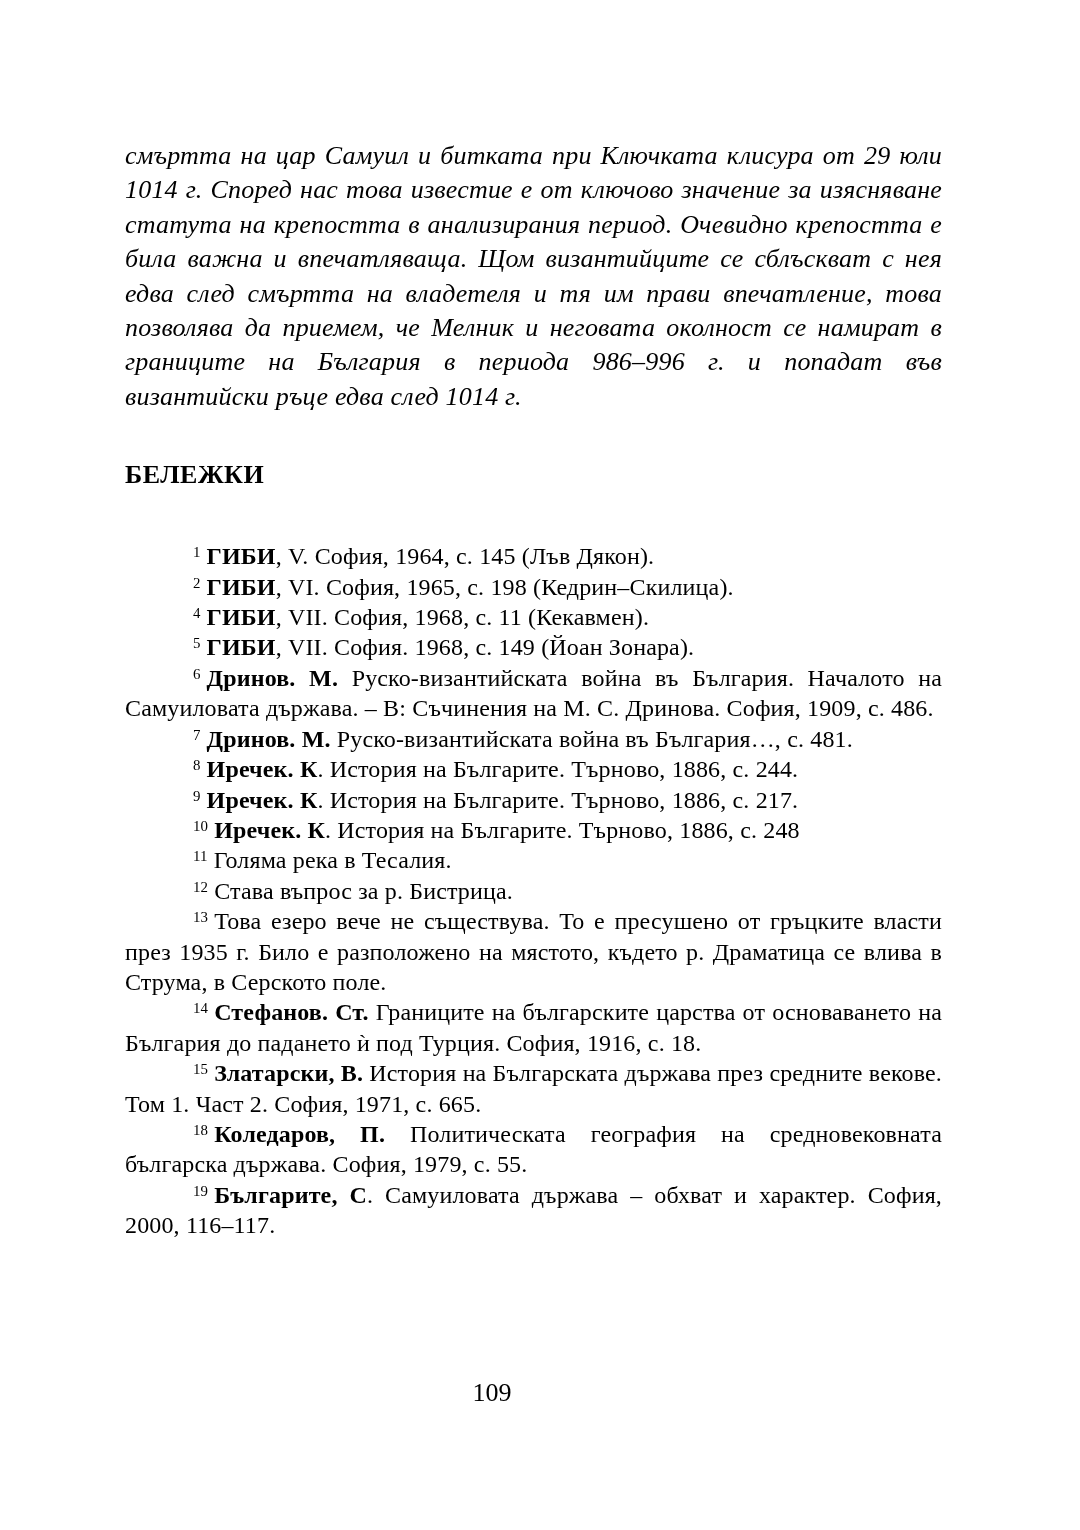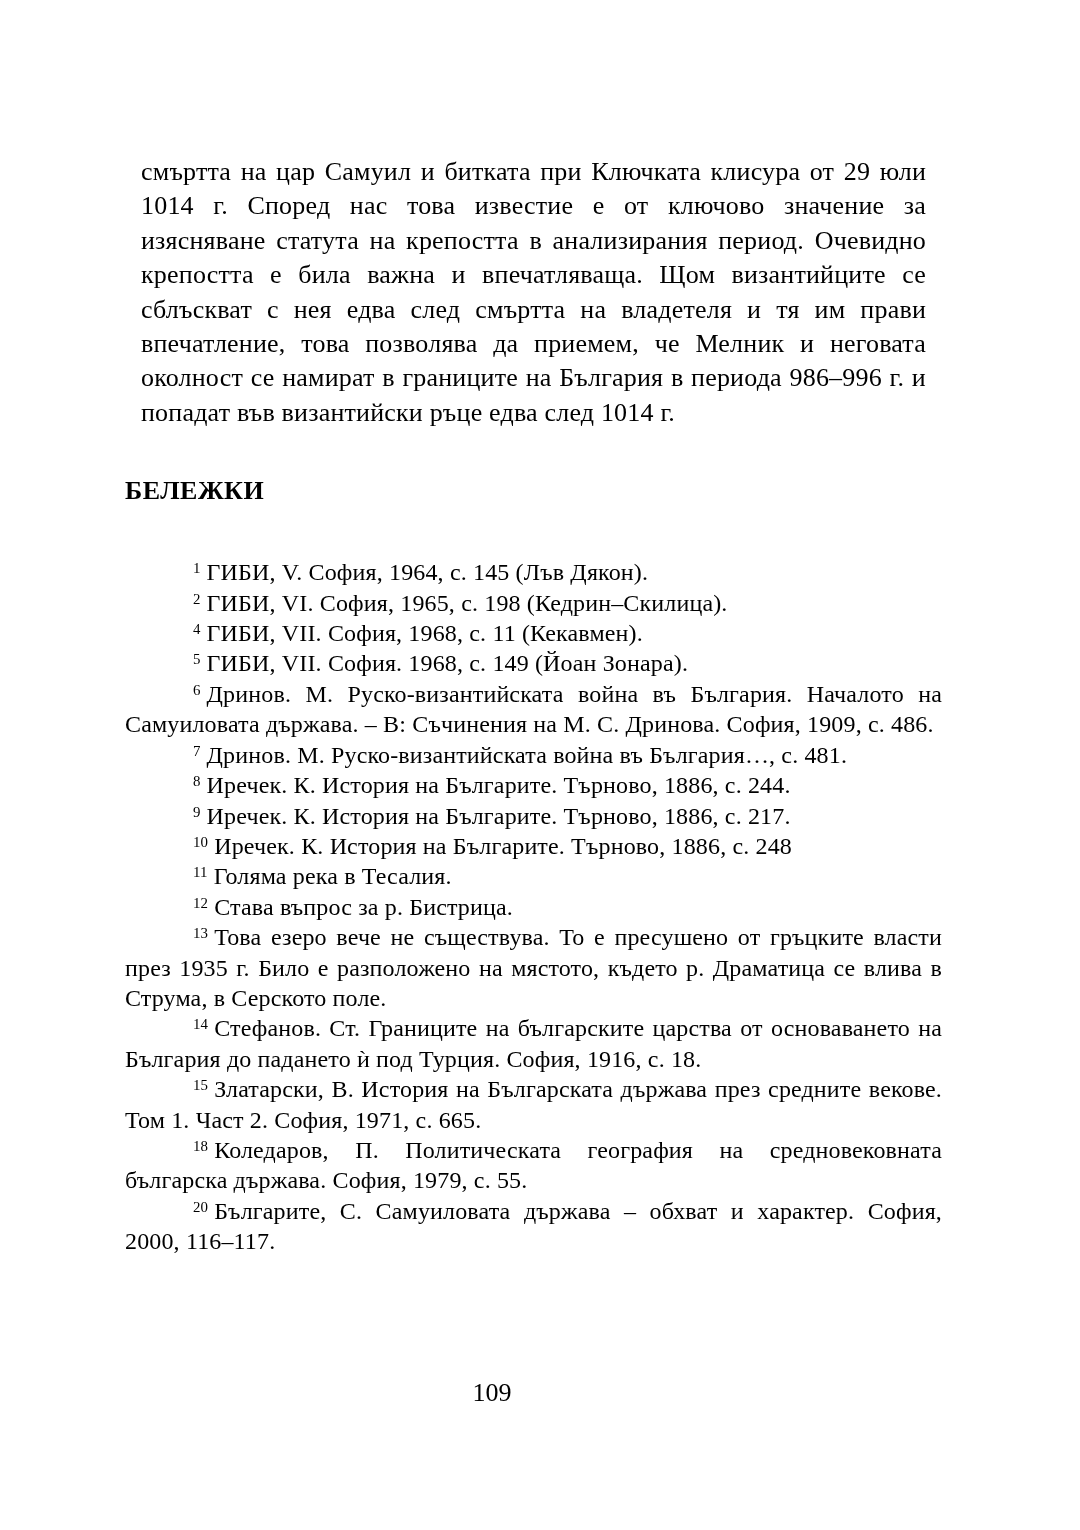--- a/index.html
+++ b/index.html
@@ -18,25 +18,26 @@
   .page {
     position: absolute;
     top: 0;
     left: 0;
     width: 1080px;
     height: 1530px;
     box-sizing: border-box;
     padding: 139px 138px 0 125px;
   }
   .body-paragraph {
-    margin: 16px;
+    margin: 0;
     font-size: 26px;
     line-height: 34.4px;
     text-align: justify;
     letter-spacing: 0.2px;
+    font-style: italic;
   }
   .notes-heading {
     margin: 46px 0 0 0;
     font-size: 26px;
     font-weight: bold;
     text-align: left;
     letter-spacing: 0.5px;
   }
   .notes {
     margin-top: 51px;
@@ -49,21 +50,21 @@
     text-indent: 68px;
     letter-spacing: 0.15px;
   }
   .note sup {
     font-size: 62%;
     line-height: 0;
     vertical-align: 7px;
     margin-right: 6px;
   }
   .note b {
-    font-weight: normal;
+    font-weight: bold;
   }
   .page-number {
     position: absolute;
     top: 1378px;
     left: 0;
     width: 984px;
     text-align: center;
     font-size: 26px;
   }
 </style>
@@ -85,18 +86,18 @@
     <p class="note"><sup>7</sup><b>Дринов. М.</b><span> Руско-византийската война въ България…, с. 481.</span></p>
     <p class="note"><sup>8</sup><b>Иречек. К</b><span>. История на Българите. Търново, 1886, с. 244.</span></p>
     <p class="note"><sup>9</sup><b>Иречек. К</b><span>. История на Българите. Търново, 1886, с. 217.</span></p>
     <p class="note"><sup>10</sup><b>Иречек. К</b><span>. История на Българите. Търново, 1886, с. 248</span></p>
     <p class="note"><sup>11</sup><b></b><span>Голяма река в Тесалия.</span></p>
     <p class="note"><sup>12</sup><b></b><span>Става въпрос за р. Бистрица.</span></p>
     <p class="note"><sup>13</sup><b></b><span>Това езеро вече не съществува. То е пресушено от гръцките власти през 1935 г. Било е разположено на мястото, където р. Драматица се влива в Струма, в Серското поле.</span></p>
     <p class="note"><sup>14</sup><b>Стефанов. Ст.</b><span> Границите на българските царства от основаването на България до падането ѝ под Турция. София, 1916, с. 18.</span></p>
     <p class="note"><sup>15</sup><b>Златарски, В.</b><span> История на Българската държава през средните векове. Том 1. Част 2. София, 1971, с. 665.</span></p>
     <p class="note"><sup>18</sup><b>Коледаров, П.</b><span> Политическата география на средновековната българска държава. София, 1979, с. 55.</span></p>
-    <p class="note"><sup>20</sup><b>Българите, С</b><span>. Самуиловата държава – обхват и характер. София, 2000, 116–117.</span></p>
+    <p class="note"><sup>19</sup><b>Българите, С</b><span>. Самуиловата държава – обхват и характер. София, 2000, 116–117.</span></p>
   </div>
 
 </div>
 
 <div class="page-number">109</div>
 
 </body></html>

